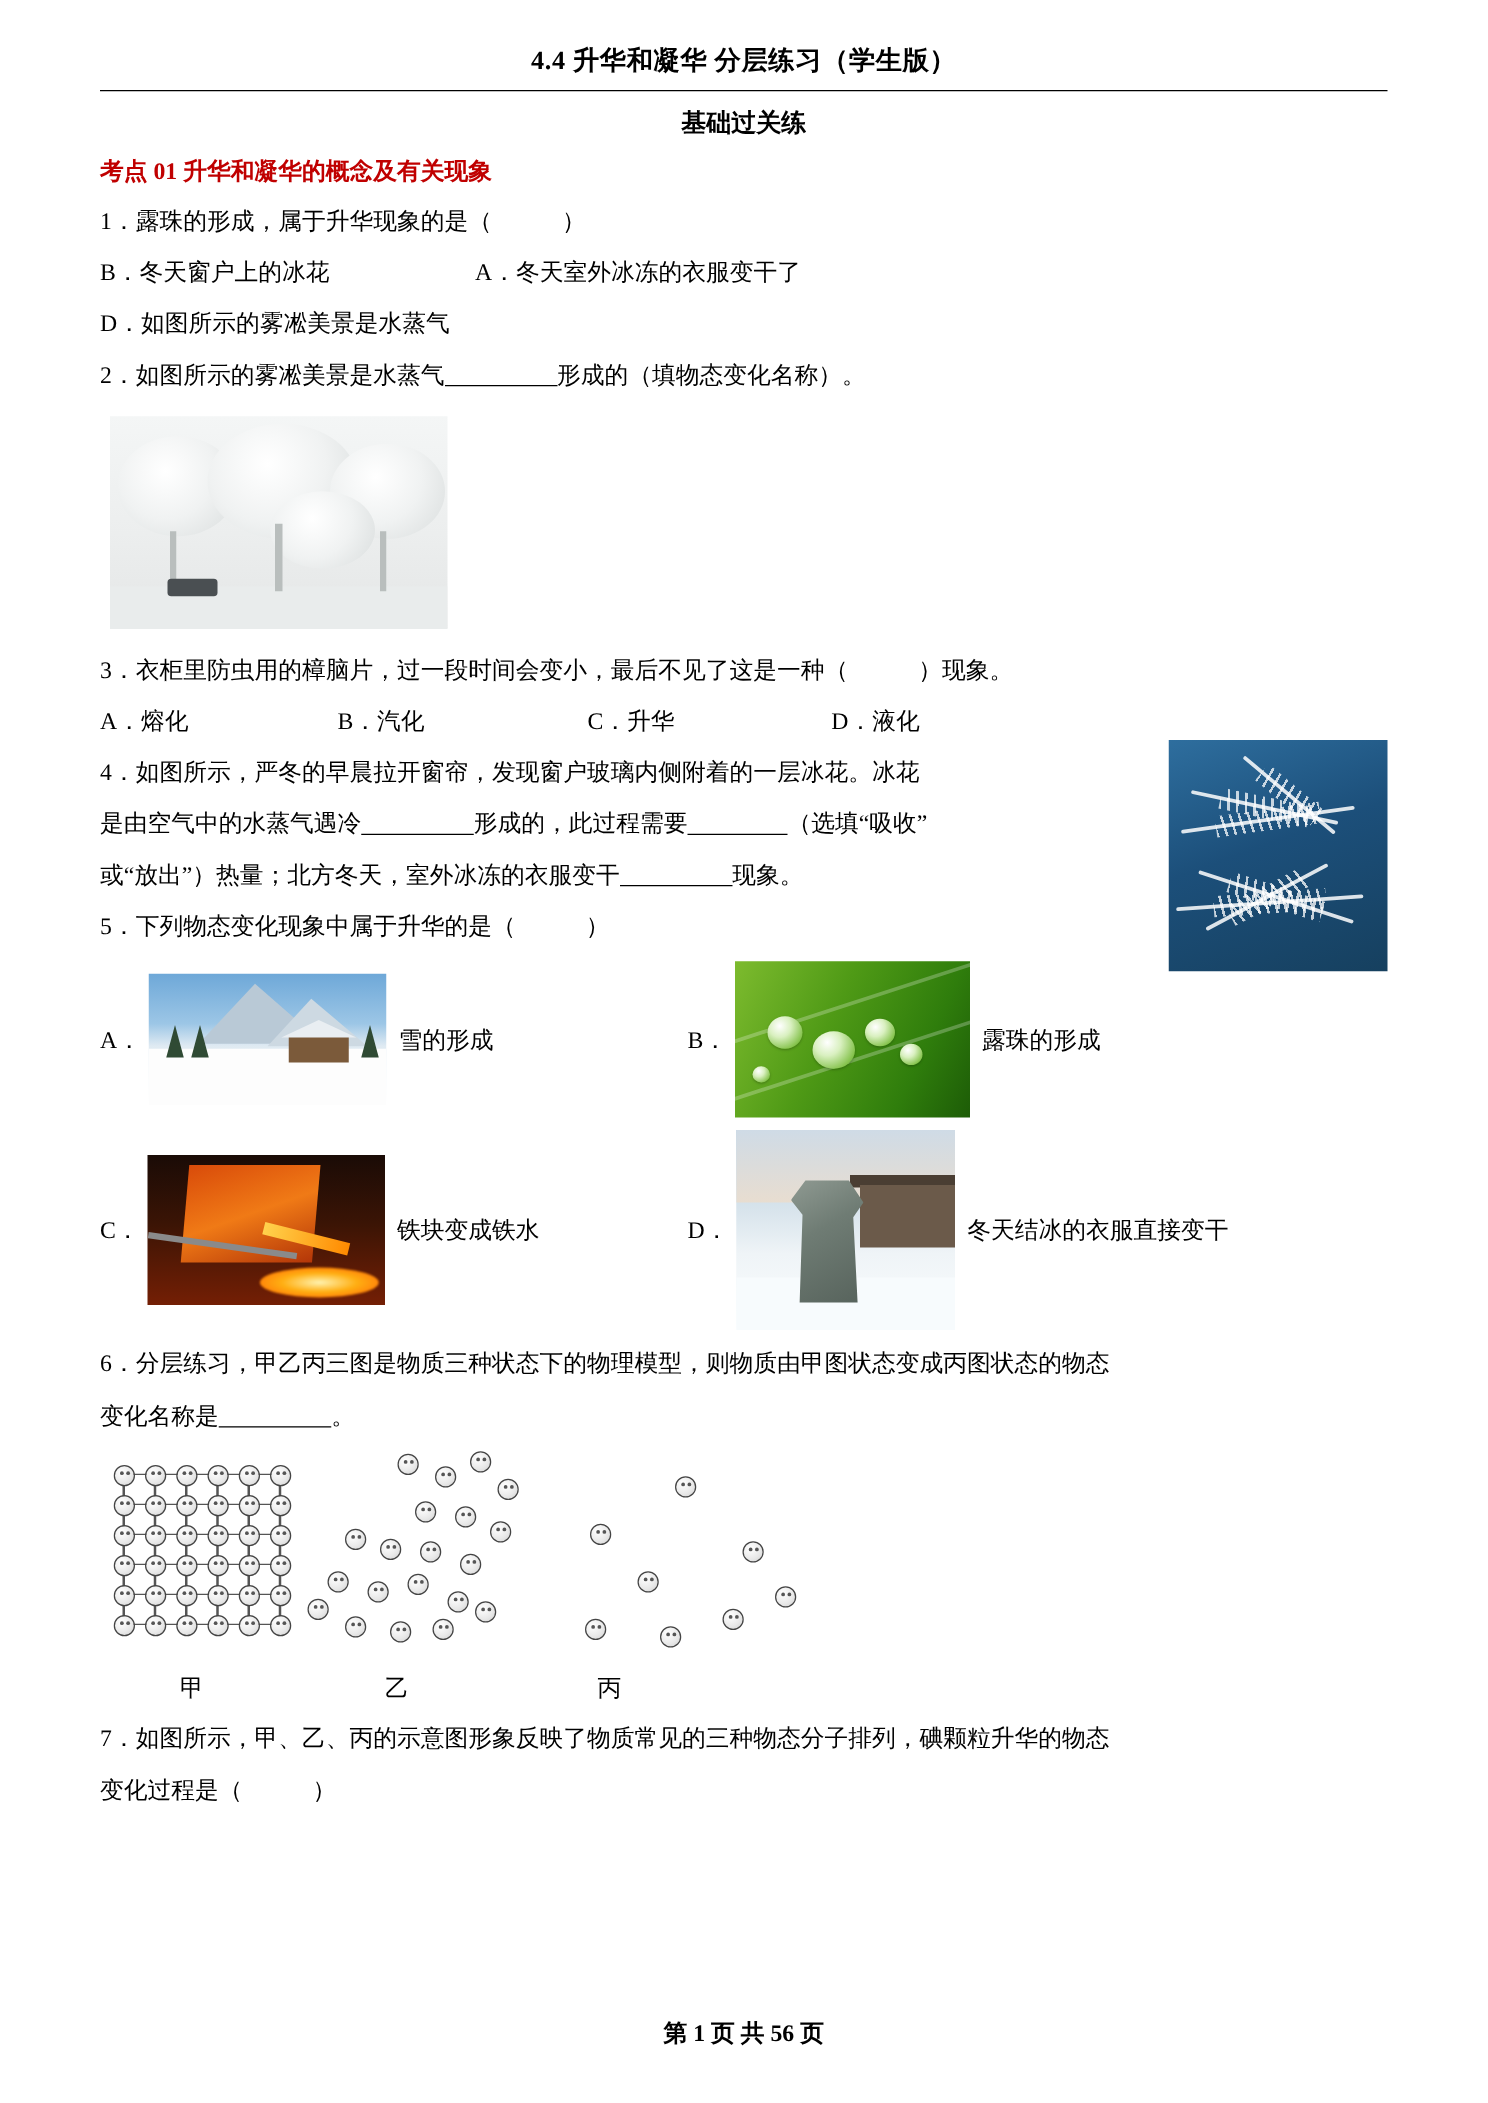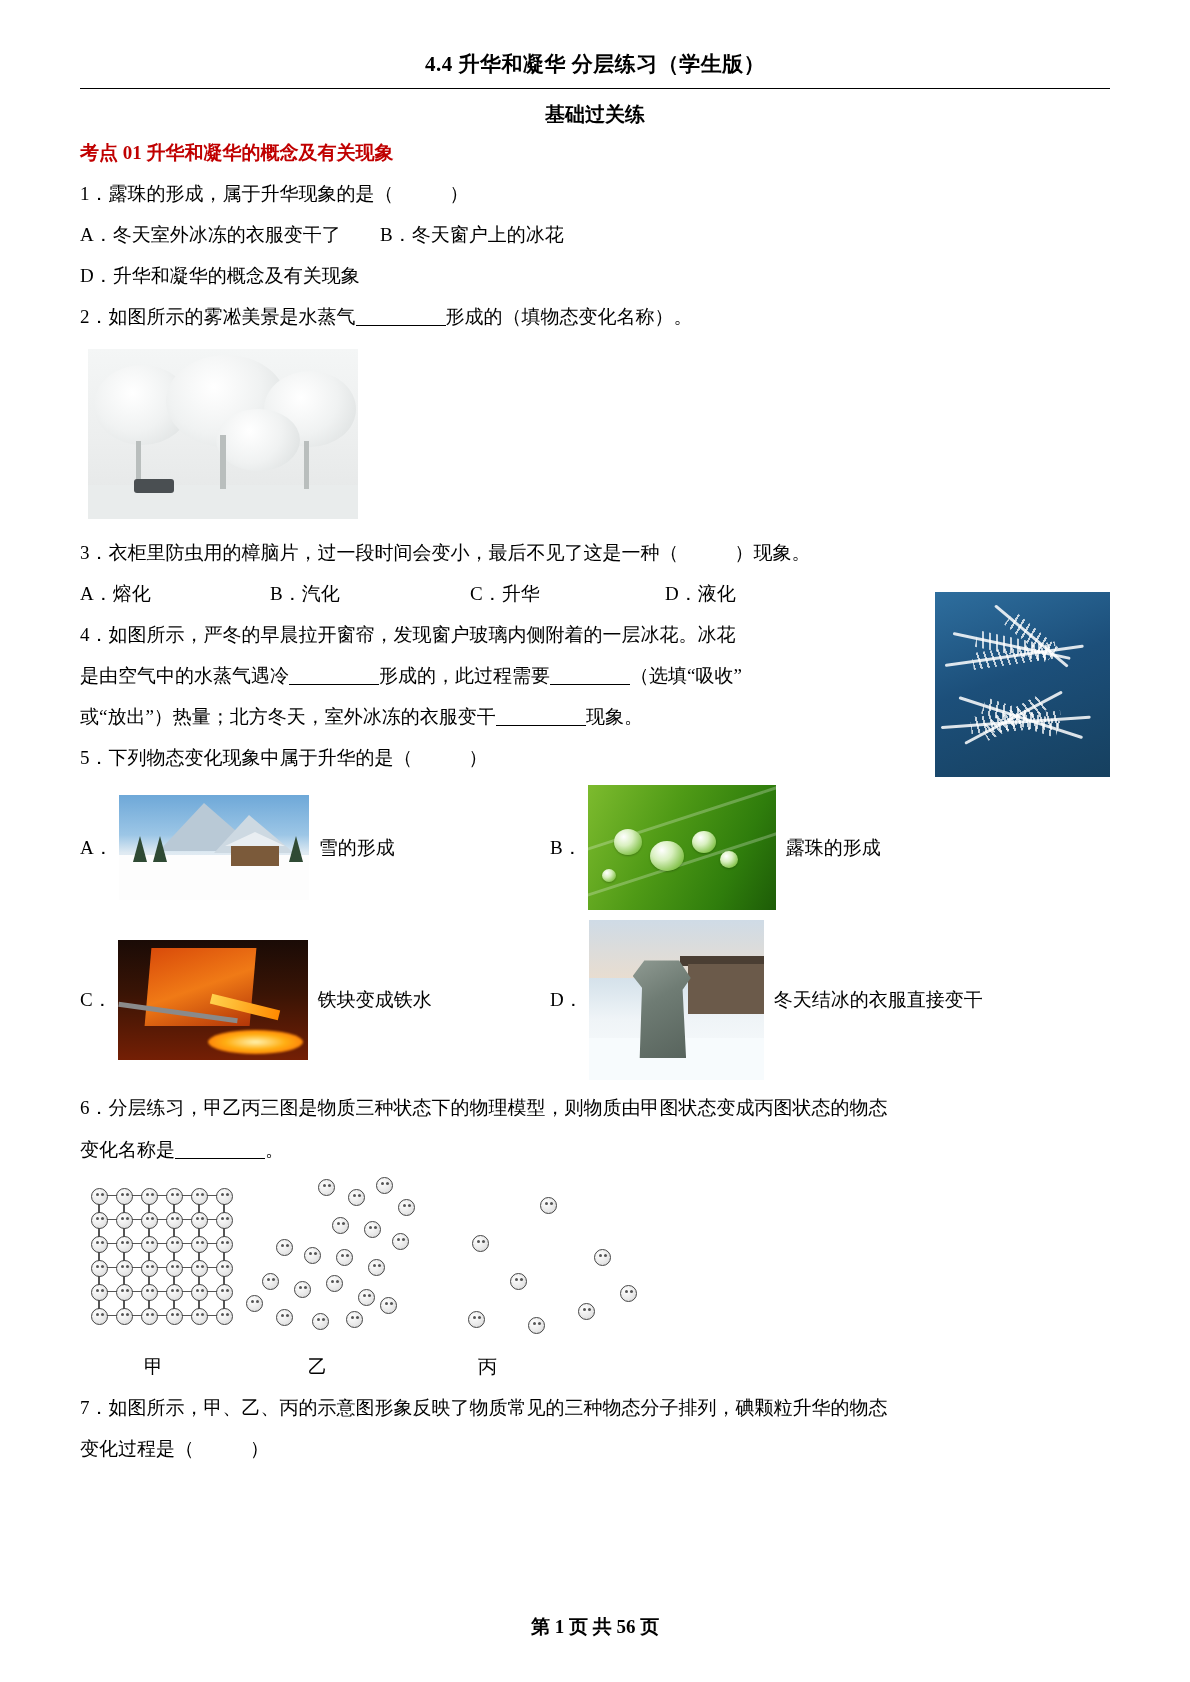--- a/index.html
+++ b/index.html
@@ -11,21 +11,21 @@
     font-family: "Liberation Serif", "DejaVu Serif", serif;
     color: #000;
   }
   .page {
     position: relative;
     width: 1190px;
     height: 1682px;
     margin: 0 auto;
     background: #ffffff;
     box-sizing: border-box;
-    padding: 44px 80px 0 80px;
+    padding: 28px 80px 0 80px;
   }
   .doc-title {
     text-align: center;
     font-size: 21px;
     font-weight: bold;
     letter-spacing: 0.5px;
     margin: 6px 0 10px 0;
   }
   .rule {
     border: none;
@@ -322,25 +322,25 @@
 
   <div class="section-title">基础过关练</div>
 
   <div class="kaodian">考点 01 升华和凝华的概念及有关现象</div>
 
   
   <div class="q">
     <span>1．</span><span>露珠的形成，属于升华现象的是（</span><span class="paren"></span><span>）</span>
   </div>
   <div class="opts">
+    <span class="opt opt-b">B．冬天窗户上的冰花</span>
     <span class="opt opt-a">A．冬天室外冰冻的衣服变干了</span>
-    <span class="opt opt-b">B．冬天窗户上的冰花</span>
   </div>
   <div class="opts">
-    <span class="opt opt-b">D．升华和凝华的概念及有关现象</span>
+    <span class="opt opt-b">D．如图所示的雾凇美景是水蒸气</span>
   </div>
 
   
   <div class="q">
     <span>2．</span><span>如图所示的雾凇美景是水蒸气</span><span class="blank"></span><span>形成的（填物态变化名称）。</span>
   </div>
 
   <div class="img-wusong photo">
     <div class="wground"></div>
     <div class="wcanopy" style="left:6px;  top:16px;  width:96px;  height:80px;"></div>

